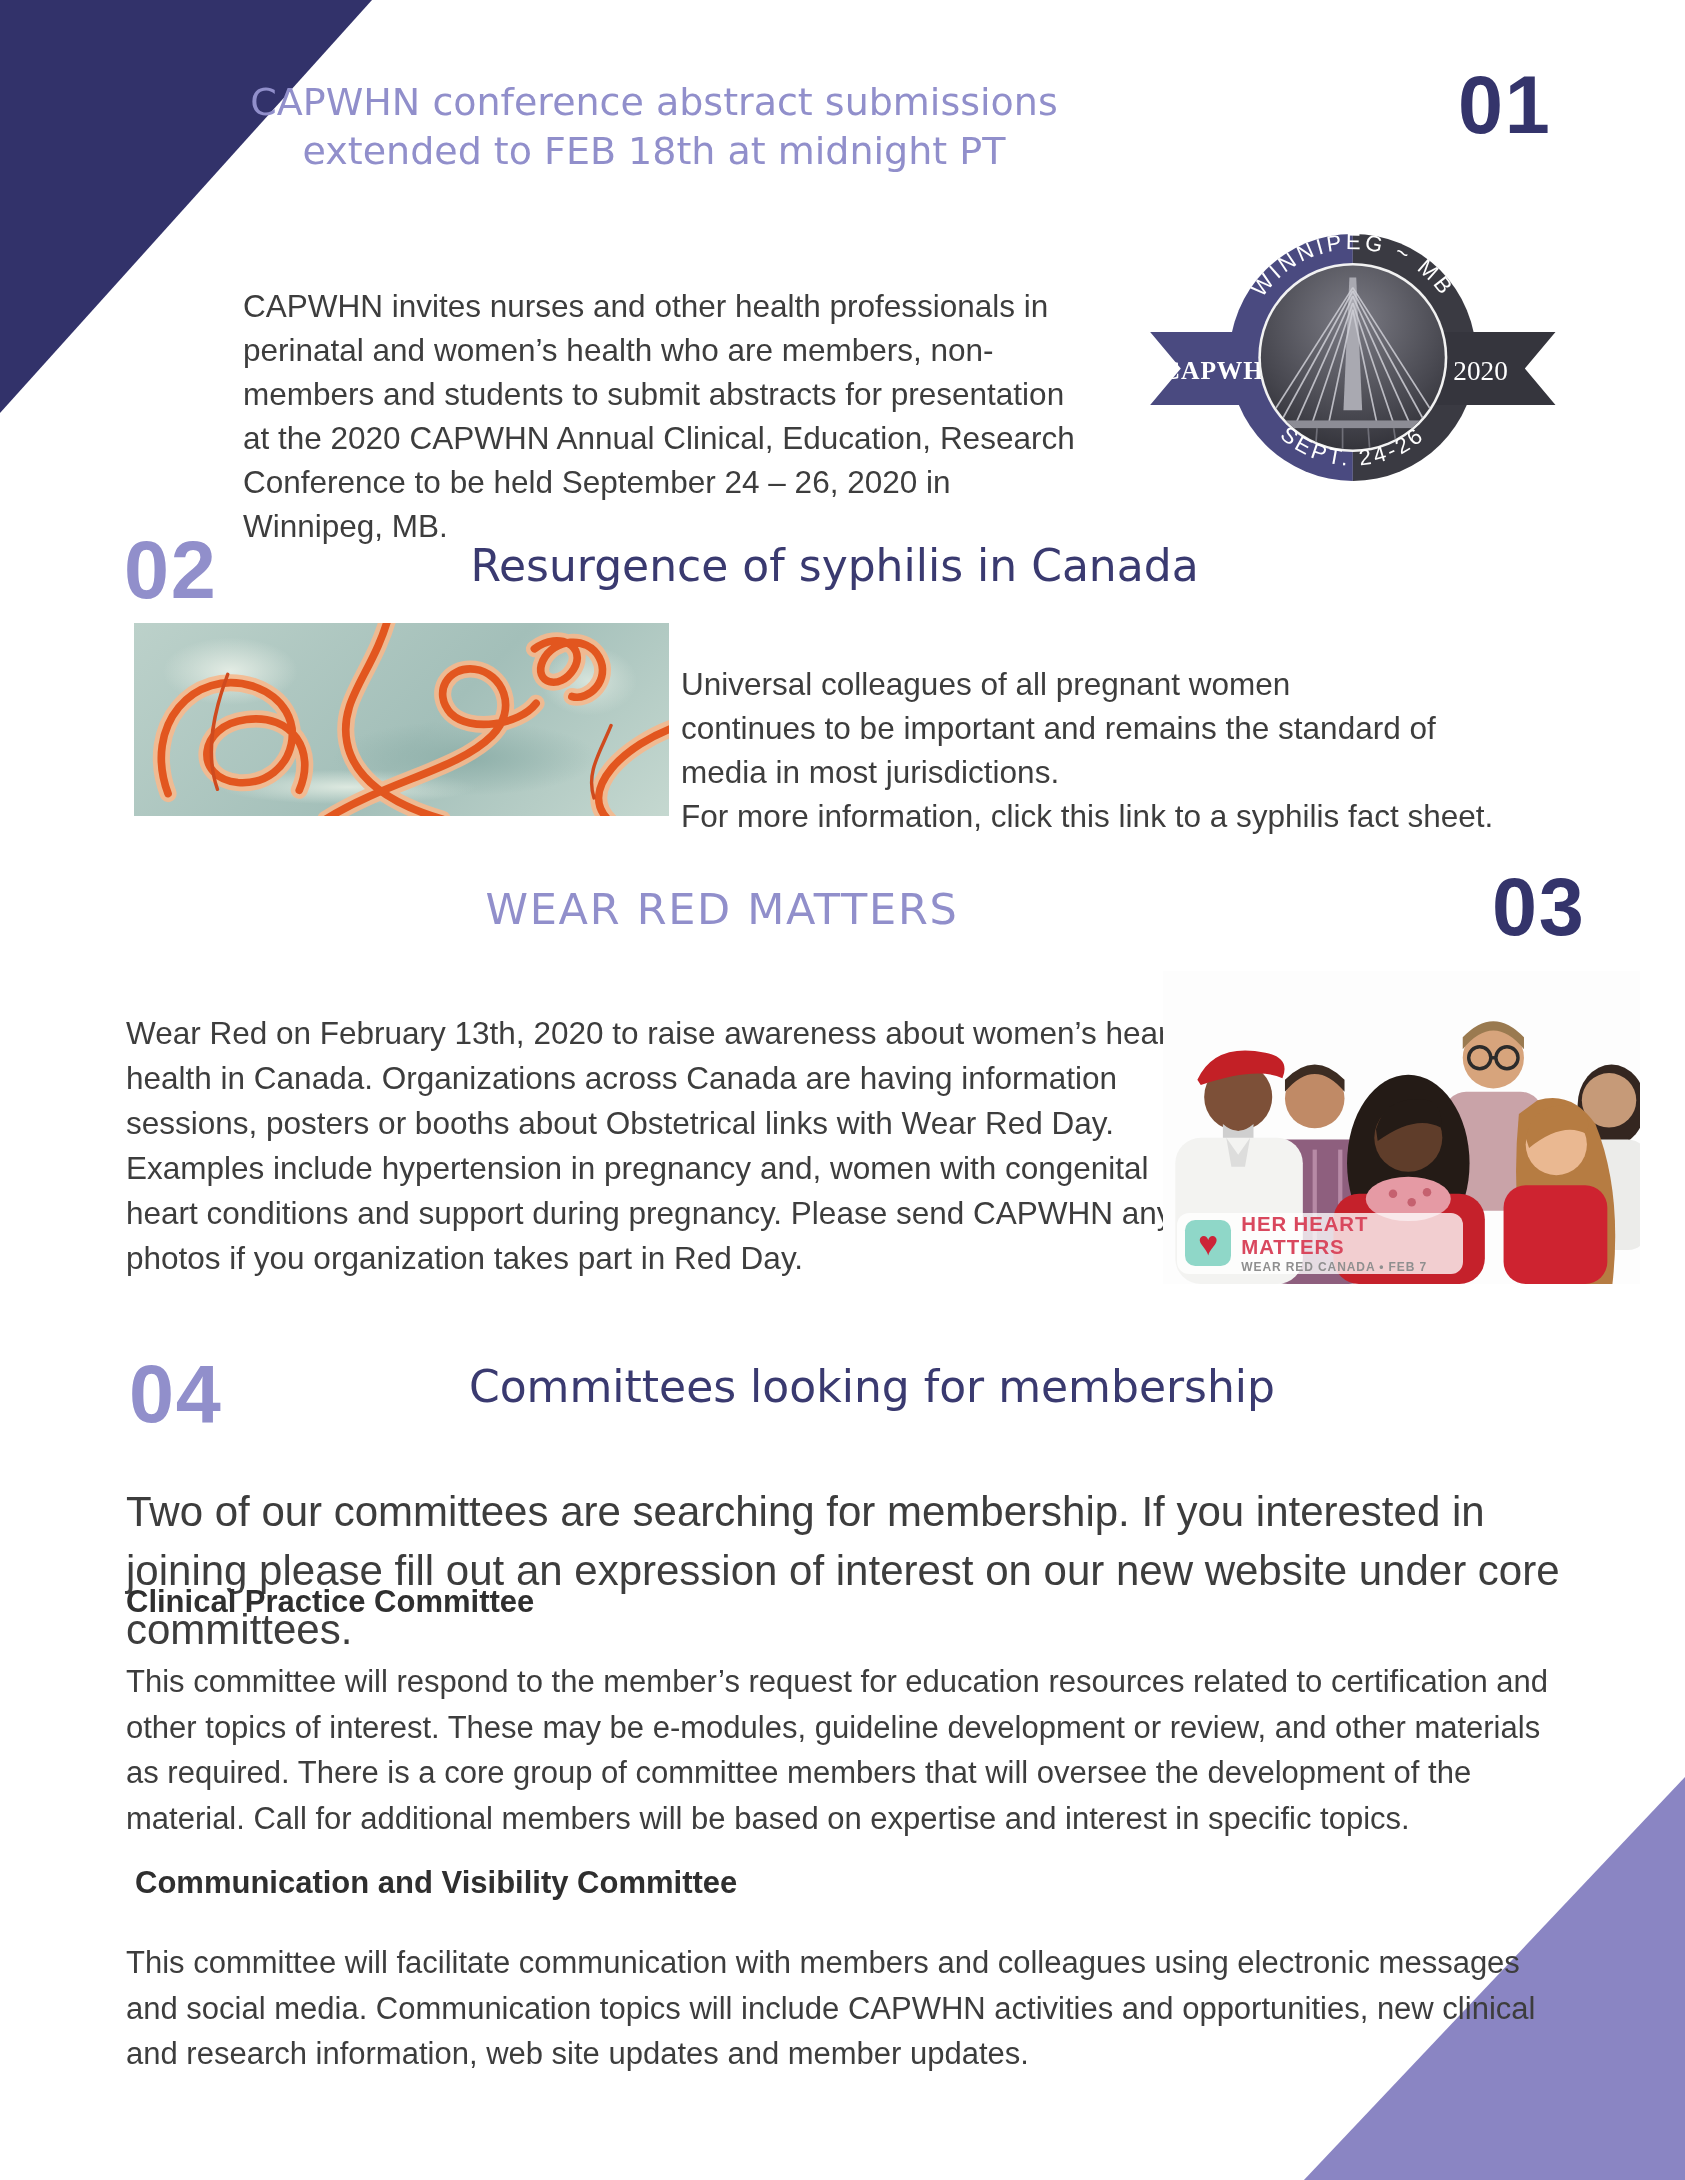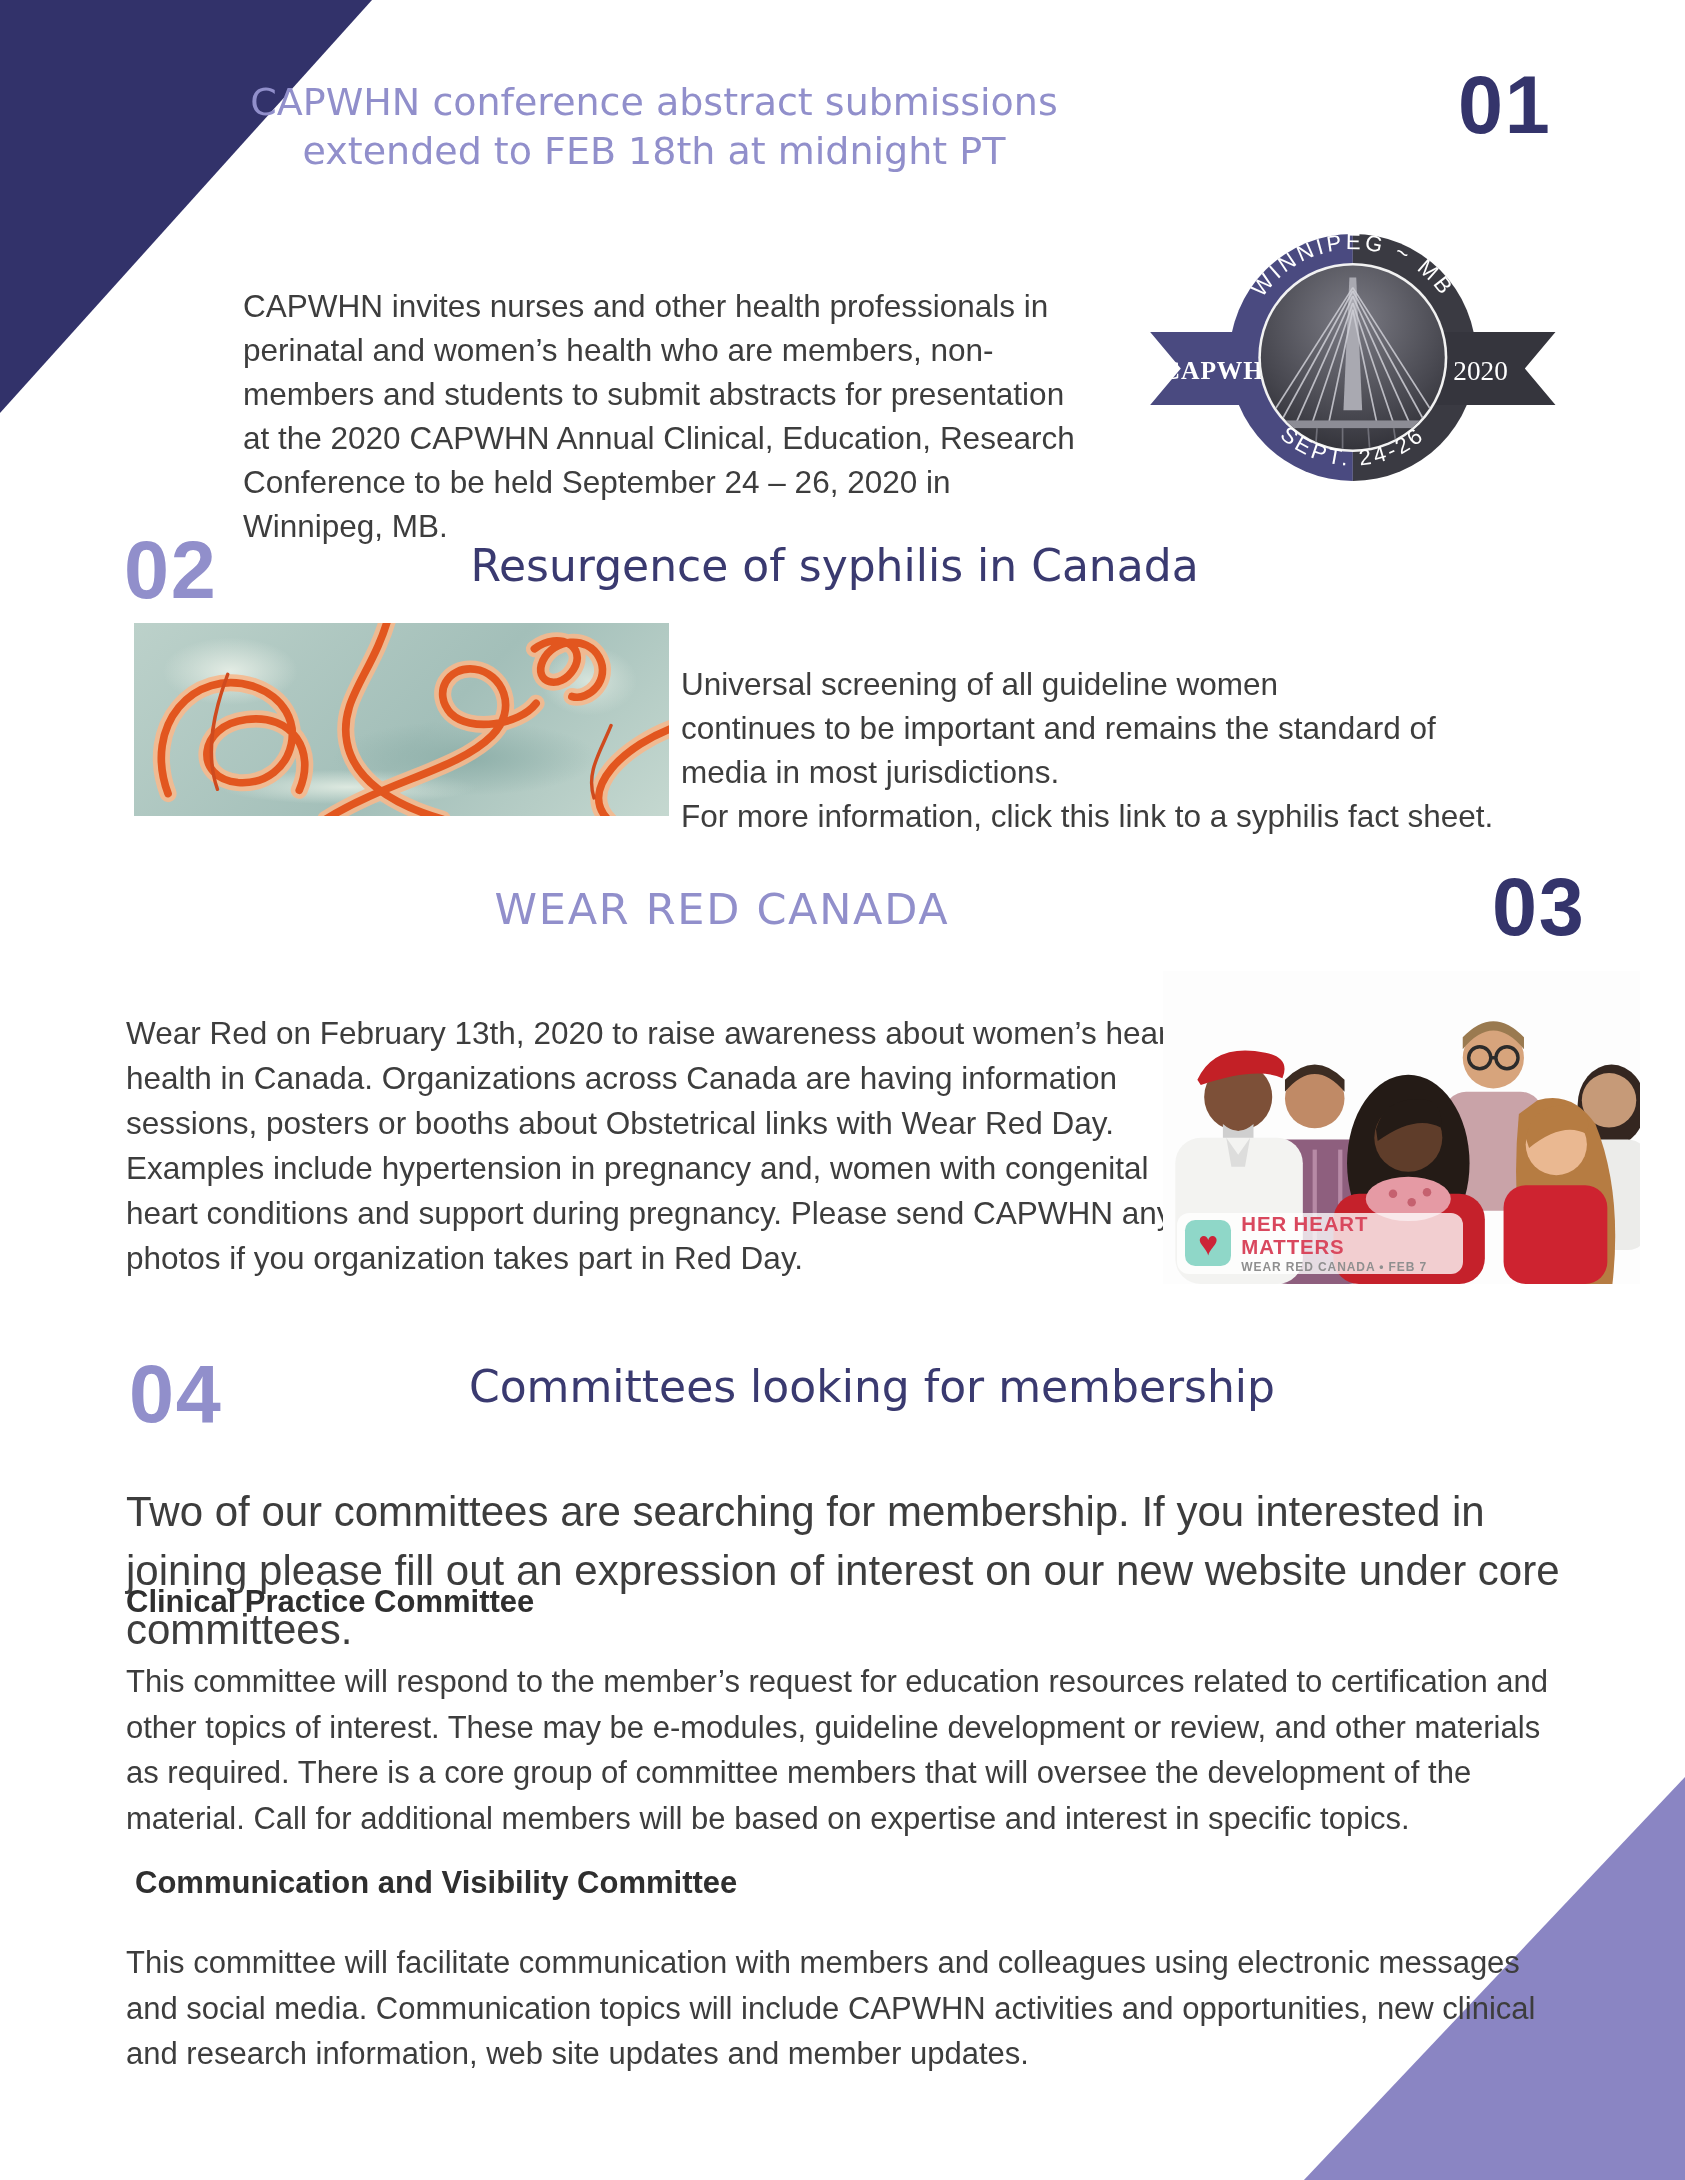--- a/index.html
+++ b/index.html
@@ -154,29 +154,29 @@
         </g>
         <g stroke="#cf4a1e" stroke-width="4">
           <path d="M110,60 C95,100 82,150 98,195"></path>
           <path d="M560,120 C548,150 530,175 540,205"></path>
         </g>
       </g>
     </svg>
   </div>
 
   <div class="abs bodytext" style="left:681px;top:632px;width:911px;">
-    <div>Universal screening of all guideline women</div>
+    <div>Universal colleagues of all pregnant women</div>
     <div>continues to be important and remains the standard of</div>
     <div>media in most jurisdictions.</div>
     <div>For more information, click this link to a syphilis fact sheet.</div>
   </div>
 </div>
 
 <div>
-  <div class="abs headline lilac" style="left:296px;top:882px;width:852px;font-size:43px;letter-spacing:1.7px;color:#918fcb;">WEAR RED CANADA</div>
+  <div class="abs headline lilac" style="left:296px;top:882px;width:852px;font-size:43px;letter-spacing:1.7px;color:#918fcb;">WEAR RED MATTERS</div>
   <div class="abs section-number navy" style="left:1492px;top:867px;">03</div>
   <div class="abs bodytext" style="left:126px;top:981px;width:1056px;line-height:1.43;">Wear Red on February 13th, 2020 to raise awareness about women’s heart health in Canada.  Organizations across Canada are having information sessions, posters or booths about Obstetrical links with Wear Red Day.  Examples include hypertension in pregnancy and, women with congenital heart conditions and support during pregnancy.  Please send CAPWHN any photos if you organization takes part in Red Day.</div>
 
   <div class="abs wearred-photo" style="left:1163px;top:971px;width:477px;height:313px;">
     <svg width="477" height="313" viewBox="0 0 560 368">
 
       <circle cx="388" cy="102" r="36" fill="#d7a47c"></circle>
       <path d="M352,92 Q388,48 424,92 L424,78 Q388,40 352,78 Z" fill="#9a7a50"></path>
       <g stroke="#2b2b2b" stroke-width="4" fill="none">
         <circle cx="372" cy="102" r="13"></circle>

